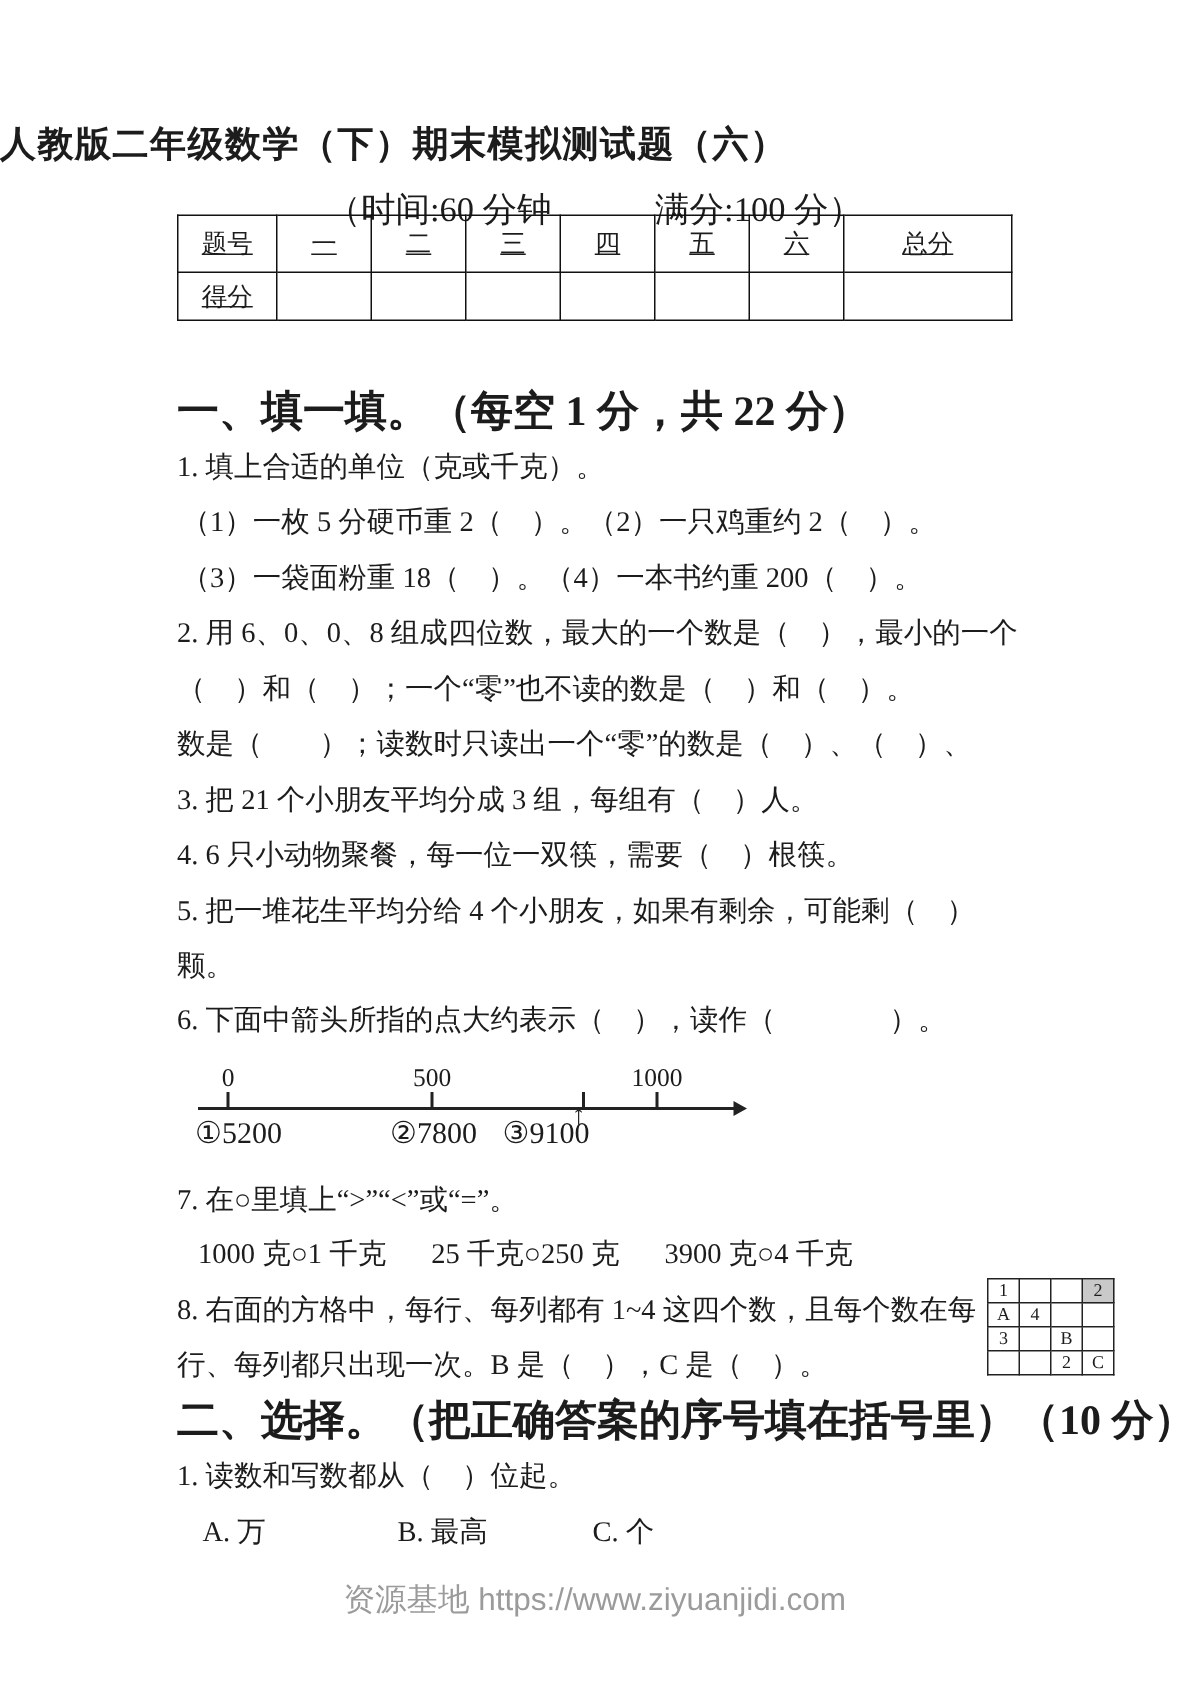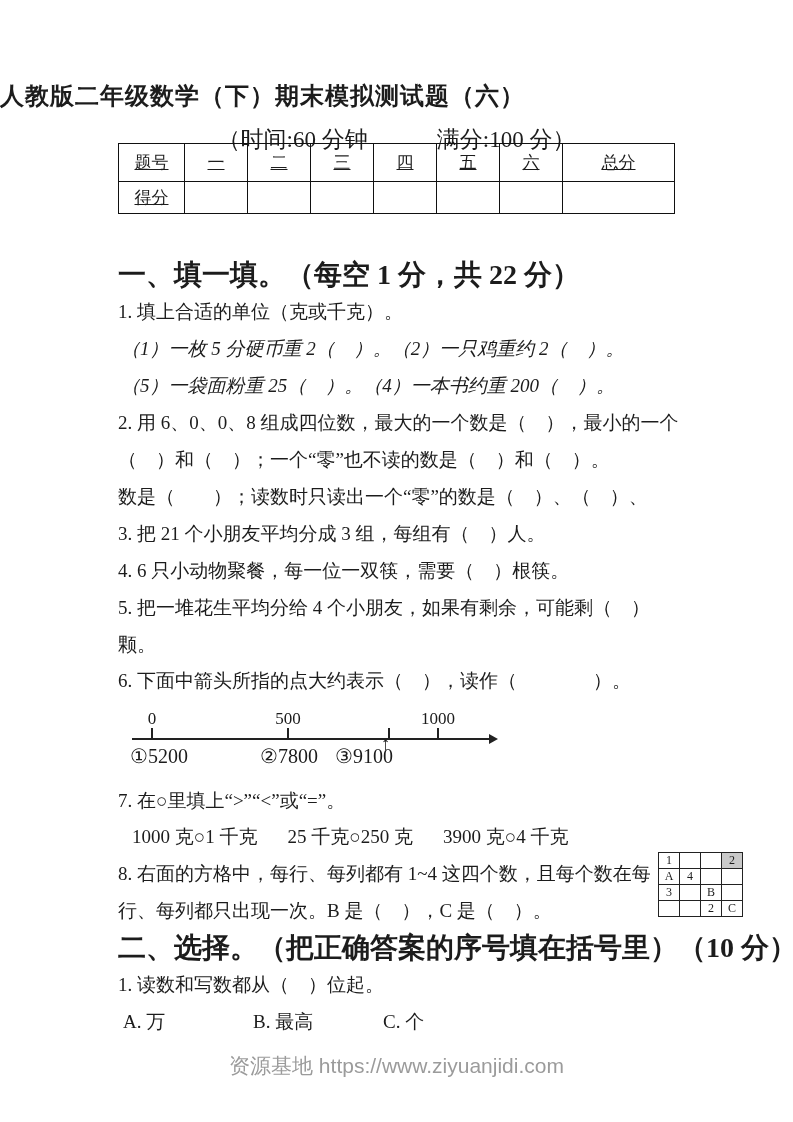--- a/index.html
+++ b/index.html
@@ -28,21 +28,21 @@
   .score-table tr.hdr td{height:37px;}
   .score-table tr.val td{height:31px;}
   
   .content{
     position:absolute;top:256px;left:118px;width:562px;
     font-size:19px;line-height:1;
   }
   .line{height:37px;display:flex;align-items:center;white-space:pre;}
   .sec-heading{font-weight:700;font-size:28px;}
   .h35{height:35px;}
-  .indent{padding-left:3px;font-style:italic;}
+  .indent{padding-left:3px;}
   
   .numline{position:relative;height:85px;width:560px;}
   .nl-axis{position:absolute;left:14px;top:40px;width:358px;border-top:2px solid #222;}
   .nl-arrowhead{
     position:absolute;left:371px;top:36px;width:0;height:0;
     border-left:9px solid #222;border-top:5px solid transparent;border-bottom:5px solid transparent;
   }
   .nl-tick{position:absolute;top:30px;width:2px;height:11px;background:#222;}
   .nl-lab{position:absolute;top:12px;font-size:17px;transform:translateX(-50%);}
   .nl-opt{position:absolute;top:48px;font-size:20px;}
@@ -55,21 +55,21 @@
   .mini-grid td{
     border:1.4px solid #222;width:20px;height:15px;padding:0;
     text-align:center;font-size:12px;
   }
   .mini-grid td.shaded{background:#c9c9c9;}
   
   .cmp-row span{margin-right:30px;}
   .cmp-row span:first-child{margin-left:14px;}
   
   .opt-row span{display:inline-block;width:130px;}
-  .opt-row span:first-child{margin-left:5px;}
+  .opt-row span:first-child{margin-left:17px;}
   
   .footer{
     position:absolute;top:1052px;left:0;width:793px;text-align:center;
     font-size:21px;color:#9b9b9b;
     font-family:"Liberation Sans","DejaVu Sans",sans-serif;
   }
 </style>
 </head>
 <body>
 
@@ -108,21 +108,21 @@
     <td></td>
     <td></td>
   </tr>
 </tbody>
   </table>
 
 <div class="content">
   <div class="line sec-heading">一、填一填。（每空 1 分，共 22 分）</div>
   <div class="line">1. 填上合适的单位（克或千克）。</div>
   <div class="line indent">（1）一枚 5 分硬币重 2（　）。（2）一只鸡重约 2（　）。</div>
-  <div class="line indent">（5）一袋面粉重 25（　）。（4）一本书约重 200（　）。</div>
+  <div class="line indent">（3）一袋面粉重 18（　）。（4）一本书约重 200（　）。</div>
   <div class="line">2. 用 6、0、0、8 组成四位数，最大的一个数是（　），最小的一个</div>
   <div class="line">（　）和（　）；一个“零”也不读的数是（　）和（　）。</div>
   <div class="line">数是（　　）；读数时只读出一个“零”的数是（　）、（　）、</div>
   <div class="line">3. 把 21 个小朋友平均分成 3 组，每组有（　）人。</div>
   <div class="line">4. 6 只小动物聚餐，每一位一双筷，需要（　）根筷。</div>
   <div class="line">5. 把一堆花生平均分给 4 个小朋友，如果有剩余，可能剩（　）</div>
   <div class="line">颗。</div>
   <div class="line h35">6. 下面中箭头所指的点大约表示（　），读作（　　　　）。</div>
 
   <div class="numline">

